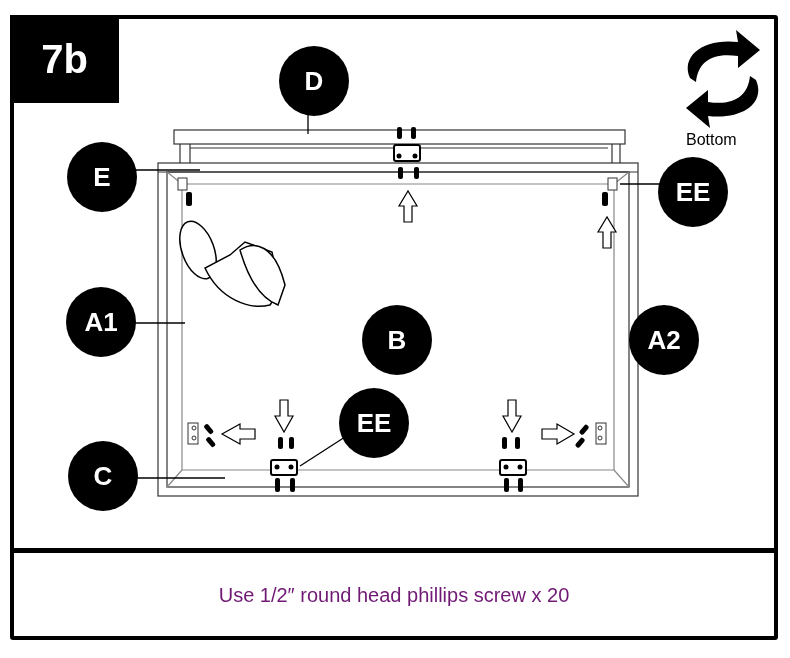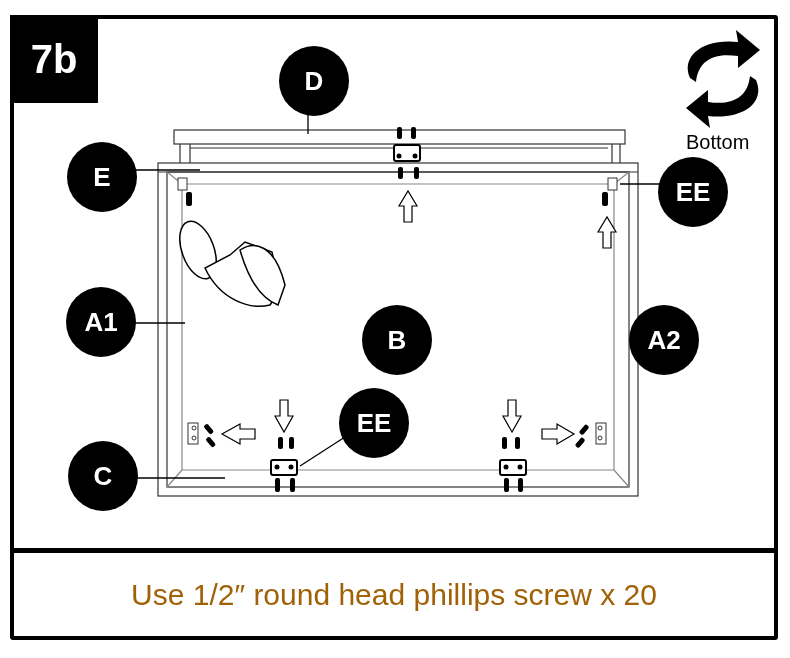--- a/index.html
+++ b/index.html
@@ -1,22 +1,22 @@
 <!DOCTYPE html>
 <html><head>
 <meta charset="utf-8">
 <style>
   html, body { margin: 0; padding: 0; background: #ffffff; }
   body { width: 790px; height: 658px; position: relative; overflow: hidden; font-family: "Liberation Sans", sans-serif; }
   .outer-frame { position: absolute; left: 10px; top: 15px; width: 768px; height: 625px; border: 4px solid #000; box-sizing: border-box; border-radius: 3px; }
   .divider { position: absolute; left: 10px; top: 548px; width: 768px; height: 5px; background: #000; }
-  .step-badge { position: absolute; left: 10px; top: 15px; width: 88px; height: 88px; background: #000; color: #fff; font-weight: bold; font-size: 40px; display: flex; align-items: center; justify-content: center; }
-  .caption { position: absolute; left: 14px; top: 553px; width: 760px; height: 84px; display: flex; align-items: center; justify-content: center; font-size: 30px; color: #a16207; }
+  .step-badge { position: absolute; left: 10px; top: 15px; width: 109px; height: 88px; background: #000; color: #fff; font-weight: bold; font-size: 40px; display: flex; align-items: center; justify-content: center; }
+  .caption { position: absolute; left: 14px; top: 553px; width: 760px; height: 84px; display: flex; align-items: center; justify-content: center; font-size: 20px; color: #701a75; }
   .callout { position: absolute; width: 70px; height: 70px; border-radius: 50%; background: #000; color: #fff; font-weight: bold; font-size: 26px; display: flex; align-items: center; justify-content: center; }
-  .bottom-label { position: absolute; left: 686px; top: 131px; font-size: 20px; color: #000; }
+  .bottom-label { position: absolute; left: 686px; top: 131px; font-size: 16px; color: #000; }
   svg.drawing { position: absolute; left: 0; top: 0; }
 </style>
 </head>
 <body>
 
 <div class="outer-frame"></div>
 <div class="divider"></div>
 
 <div class="step-badge">
   <span>7b</span>

